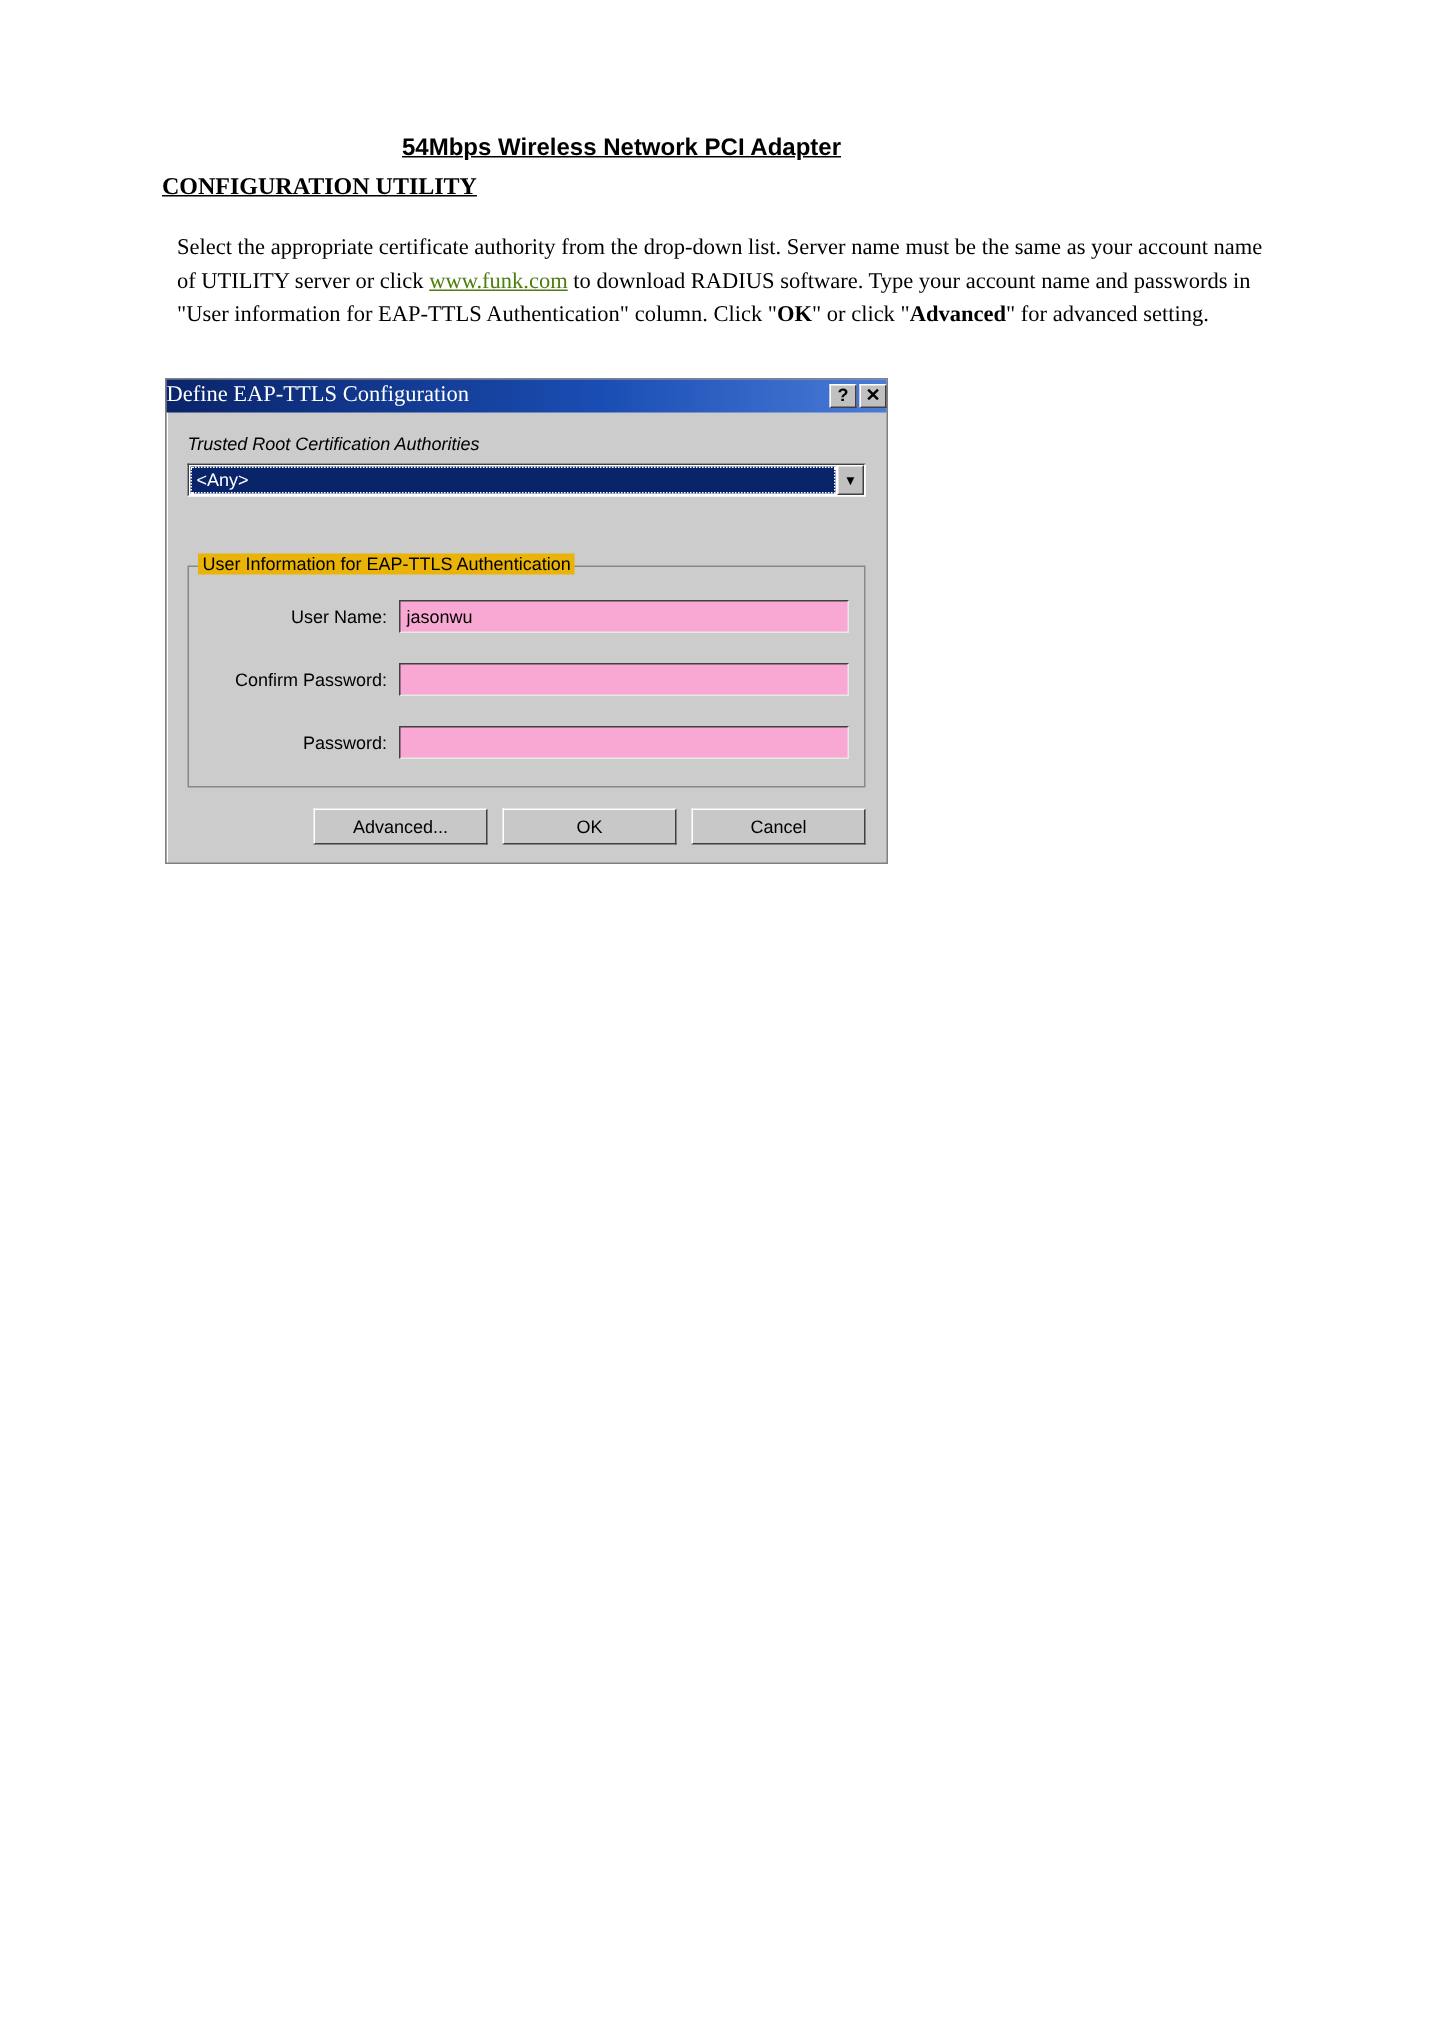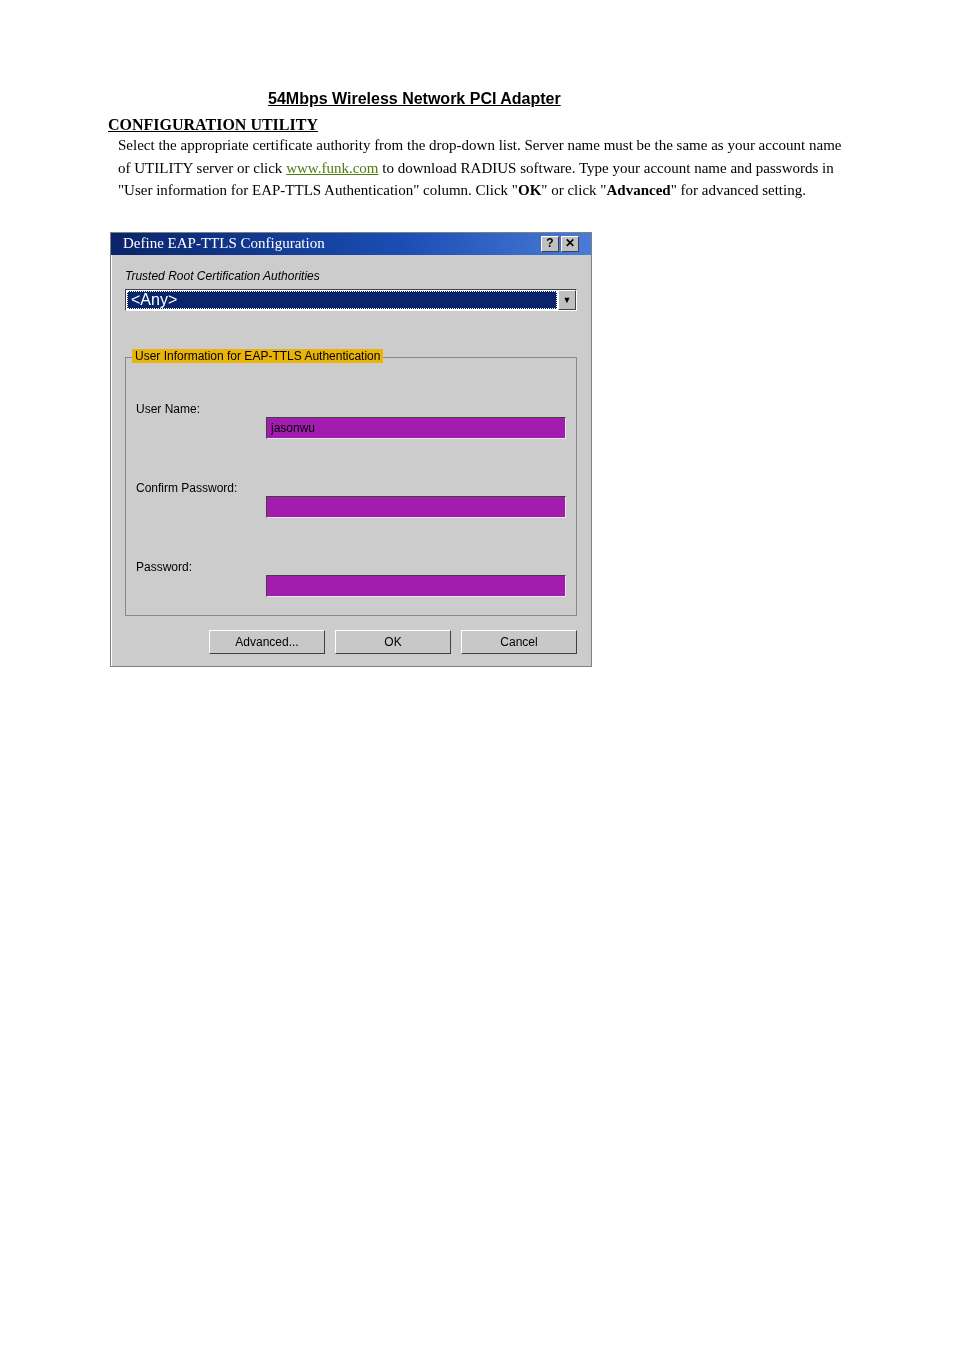--- a/index.html
+++ b/index.html
@@ -22,20 +22,21 @@
     margin-top: 50px;
     margin-left: 188px;
     margin-bottom: 8px;
   }
   .subheader-text {
     font-family: "Times New Roman", serif;
     font-size: 16px;
     font-weight: bold;
     text-decoration: underline;
     margin-left: 28px;
+    margin-bottom: 20px;
   }
   .body-text {
     font-family: "Times New Roman", serif;
     font-size: 15px;
     line-height: 1.5;
     margin-left: 38px;
     margin-right: 40px;
     color: #000;
   }
   .body-text a {
@@ -48,21 +49,21 @@
     margin-top: 30px;
     border: 1px solid #808080;
     background: #cccccc;
     box-shadow: 1px 1px 0 #fff inset;
   }
   .titlebar {
     background: linear-gradient(to right, #0a246a, #1a4db3 60%, #4a7bd8);
     color: #fff;
     font-family: "Times New Roman", serif;
     font-size: 15px;
-    padding: 2px 12px;
+    padding: 2px 0;
     display: flex;
     align-items: center;
     justify-content: space-between;
     height: 22px;
   }
   .titlebar-buttons {
     display: flex;
     gap: 2px;
   }
   .titlebar-btn {
@@ -98,21 +99,21 @@
     background: #fff;
     height: 22px;
     display: flex;
   }
   .dropdown-inner {
     flex: 1;
     background: #0a246a;
     border: 1px dotted #fff;
     margin: 1px;
     color: #fff;
-    font-size: 16px;
+    font-size: 12px;
     padding: 1px 3px;
     line-height: 14px;
   }
   .dropdown-arrow {
     width: 18px;
     background: #c0c0c0;
     border-top: 1px solid #fff;
     border-left: 1px solid #fff;
     border-right: 1px solid #404040;
     border-bottom: 1px solid #404040;
@@ -139,36 +140,36 @@
   }
   .form-row {
     display: flex;
     align-items: center;
     margin-top: 10px;
     margin-bottom: 20px;
   }
   .form-row:last-child { margin-bottom: 0; }
   .form-label {
     width: 130px;
+    text-align: right;
     font-size: 12px;
     padding-right: 8px;
   }
   .form-input {
     flex: 1;
     height: 22px;
     border-top: 1px solid #404040;
     border-left: 1px solid #404040;
     border-right: 1px solid #e8e8e8;
     border-bottom: 1px solid #e8e8e8;
-    background: #a21caf;
+    background: #f9a8d4;
     padding: 2px 4px;
     font-size: 12px;
     font-family: Tahoma, Arial, sans-serif;
     outline: none;
-    margin-top: 37px;
   }
   .button-row {
     display: flex;
     justify-content: flex-end;
     gap: 10px;
     margin-top: 14px;
   }
   .win-button {
     width: 116px;
     height: 24px;

